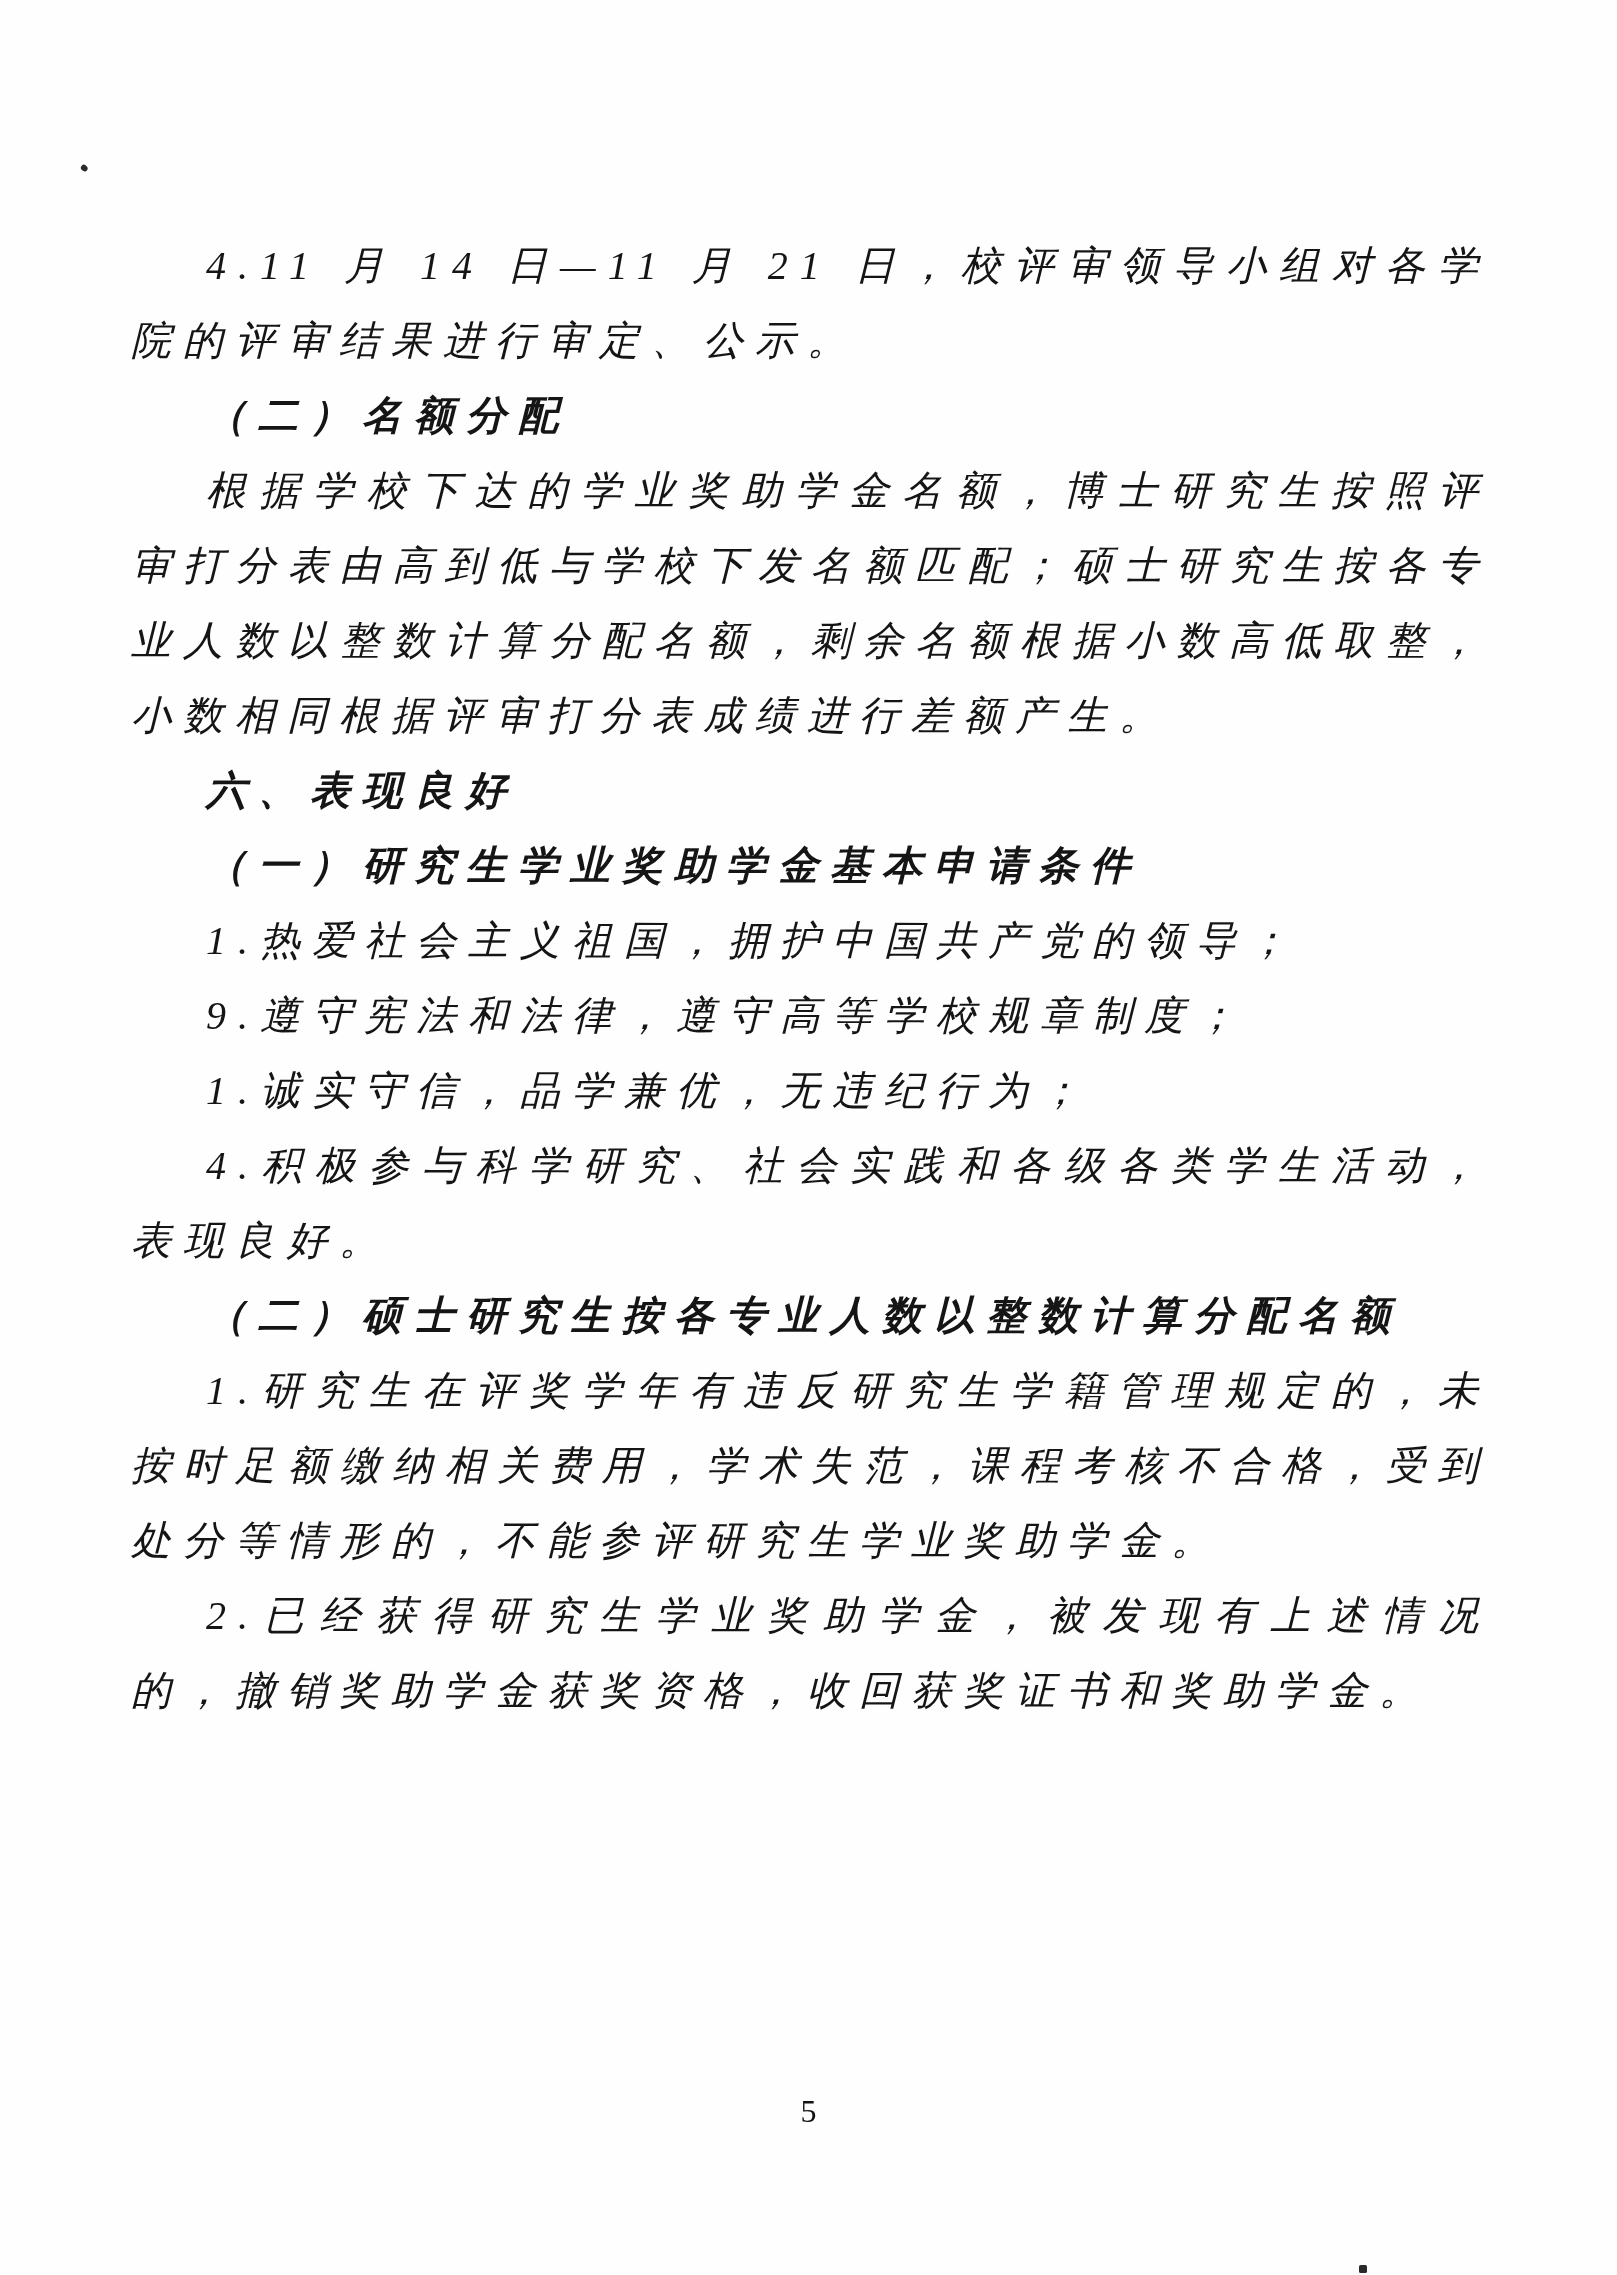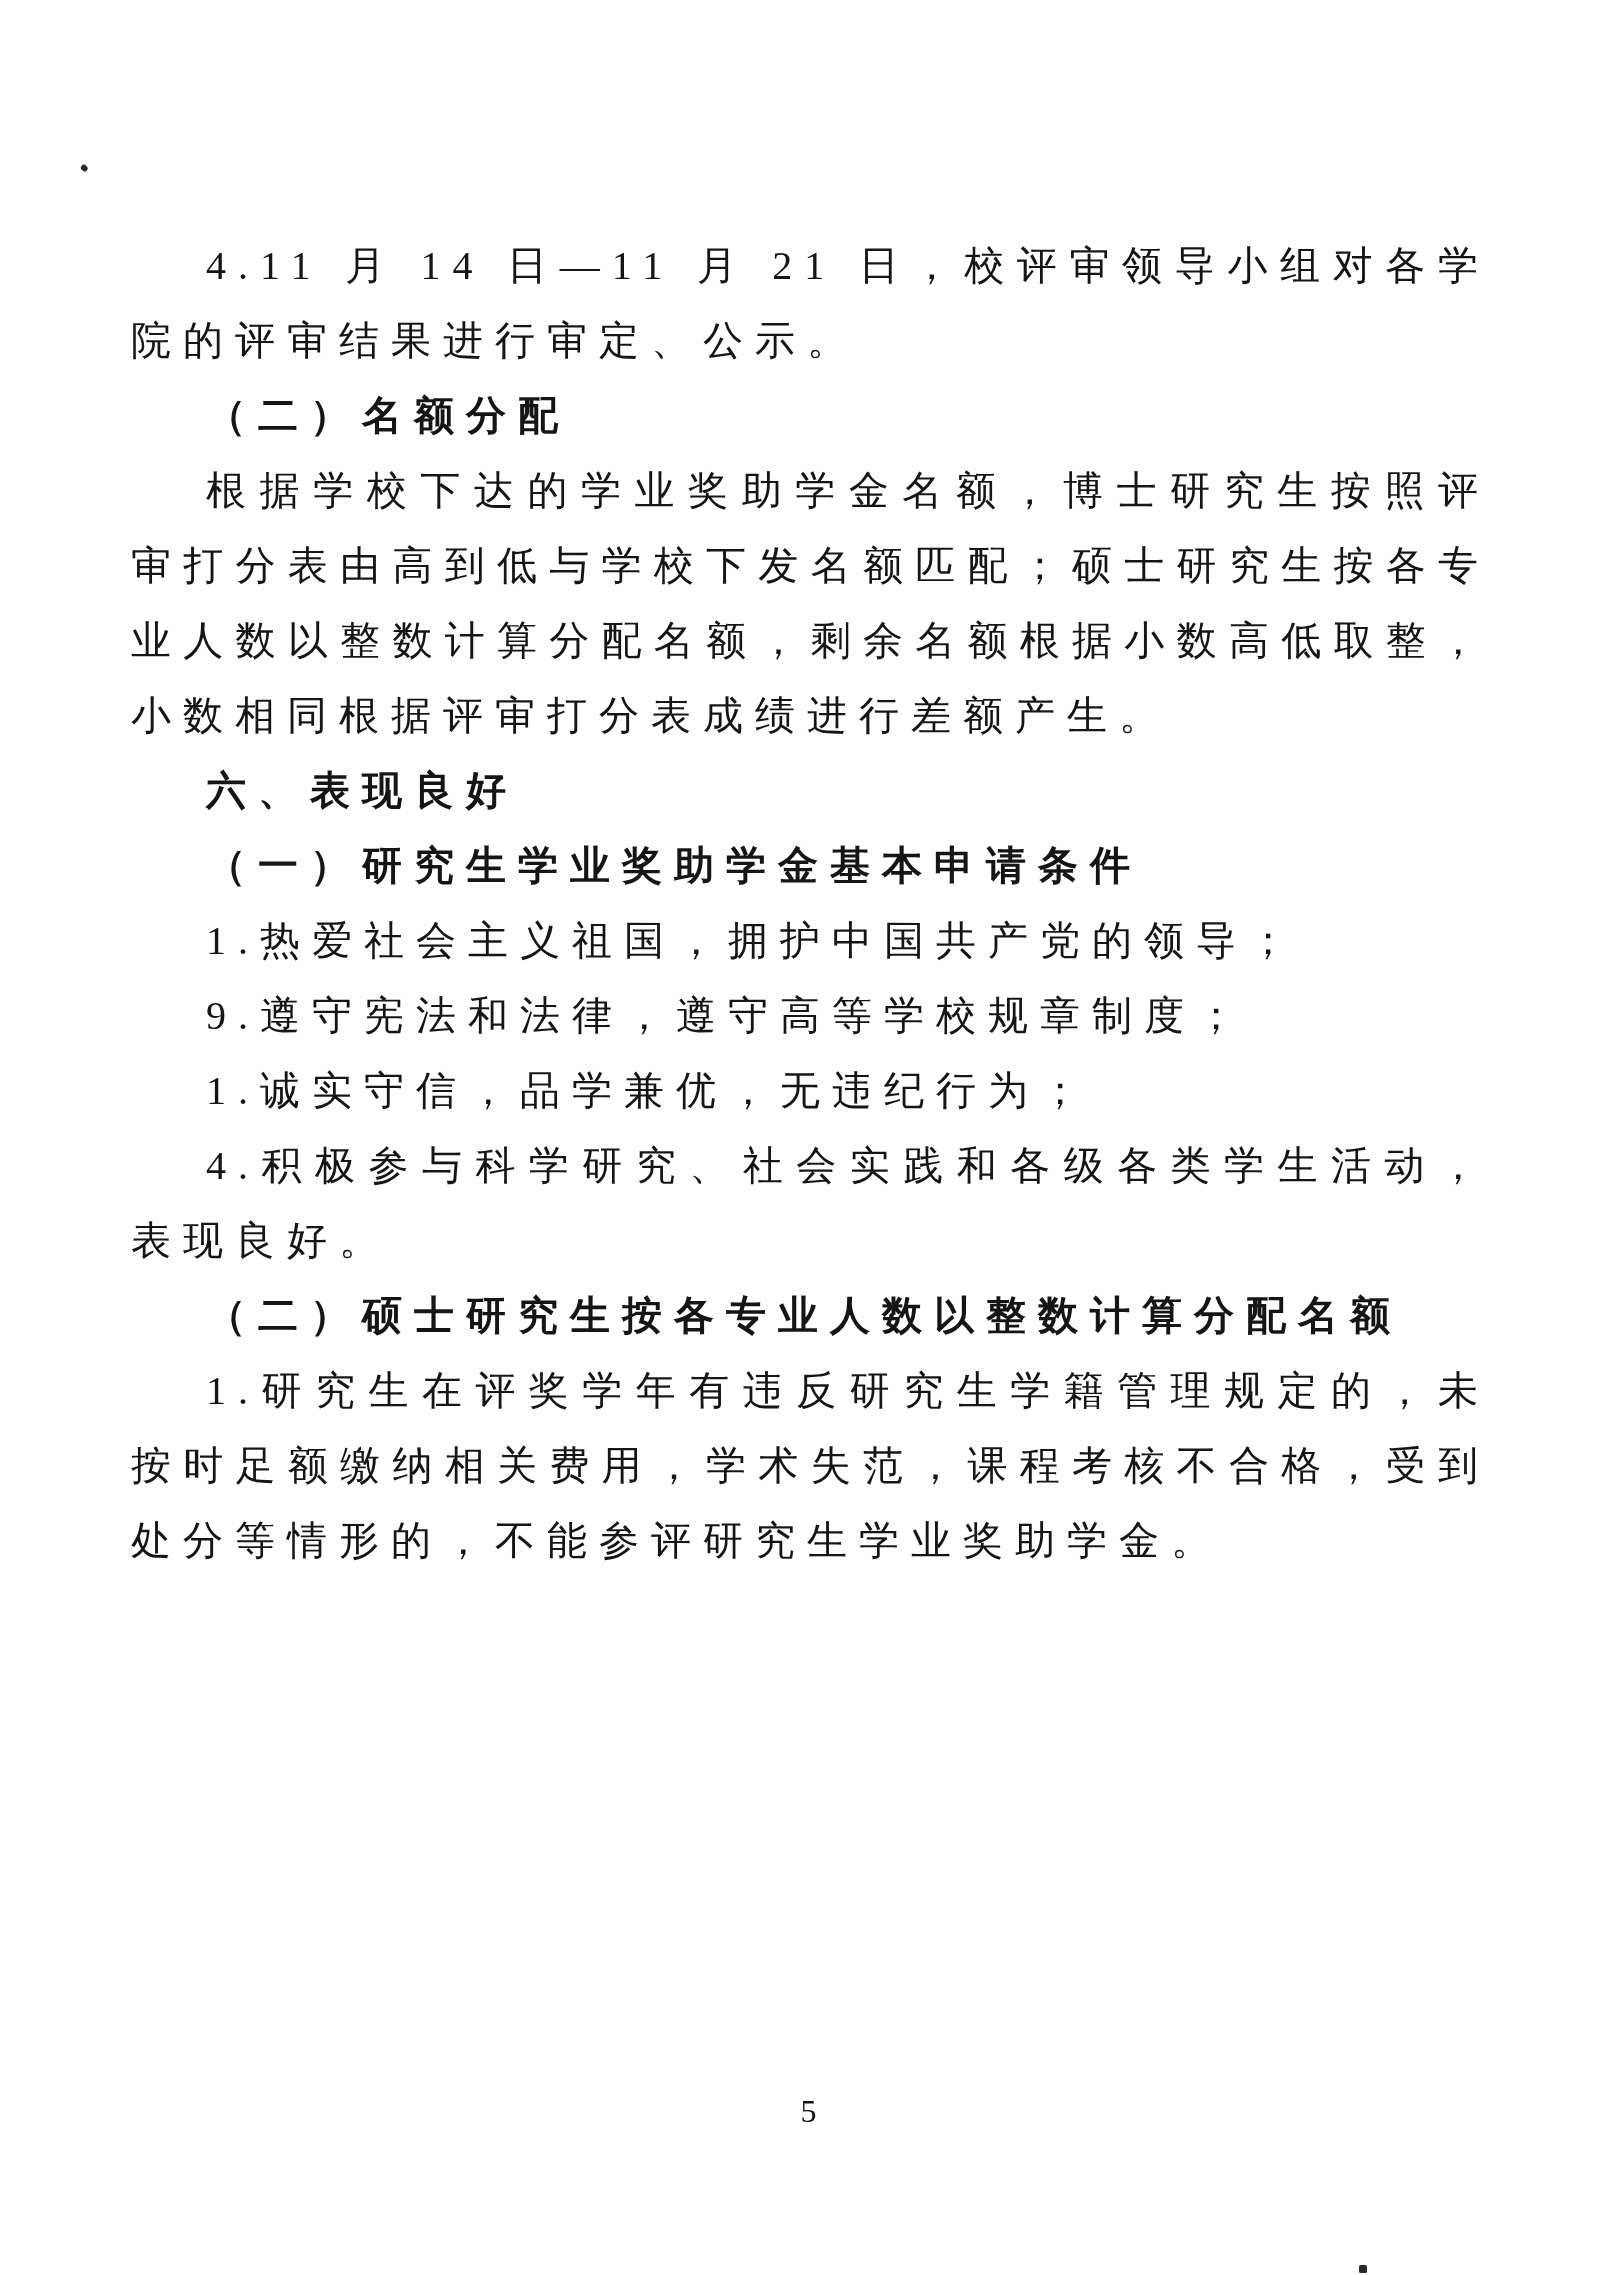--- a/index.html
+++ b/index.html
@@ -23,20 +23,21 @@
     top: 228px;
   }
   .para {
     margin: 0;
     font-size: 40px;
     line-height: 75px;
     letter-spacing: 12px;
     text-align: justify;
     text-indent: 75px;
     word-break: break-all;
+    font-style: italic;
   }
   .para.bold {
     font-weight: bold;
   }
   .footer {
     position: absolute;
     left: 0;
     right: 0;
     top: 2093px;
     text-align: center;
@@ -79,20 +80,21 @@
     <p class="para bold">（二）名额分配</p>
     <p class="para">根据学校下达的学业奖助学金名额，博士研究生按照评审打分表由高到低与学校下发名额匹配；硕士研究生按各专业人数以整数计算分配名额，剩余名额根据小数高低取整，小数相同根据评审打分表成绩进行差额产生。</p>
     <p class="para bold">六、表现良好</p>
     <p class="para bold">（一）研究生学业奖助学金基本申请条件</p>
     <p class="para">1.热爱社会主义祖国，拥护中国共产党的领导；</p>
     <p class="para">9.遵守宪法和法律，遵守高等学校规章制度；</p>
     <p class="para">1.诚实守信，品学兼优，无违纪行为；</p>
     <p class="para">4.积极参与科学研究、社会实践和各级各类学生活动，表现良好。</p>
     <p class="para bold">（二）硕士研究生按各专业人数以整数计算分配名额</p>
     <p class="para">1.研究生在评奖学年有违反研究生学籍管理规定的，未按时足额缴纳相关费用，学术失范，课程考核不合格，受到处分等情形的，不能参评研究生学业奖助学金。</p>
+    <p class="para">2.已经获得研究生学业奖助学金，被发现有上述情况的，撤销奖助学金获奖资格，收回获奖证书和奖助学金。</p>
   </main>
 
   <footer class="footer">
     <span class="page-number">5</span>
   </footer>
 
   <div class="speck speck-br"></div>
 
 </div>
 

